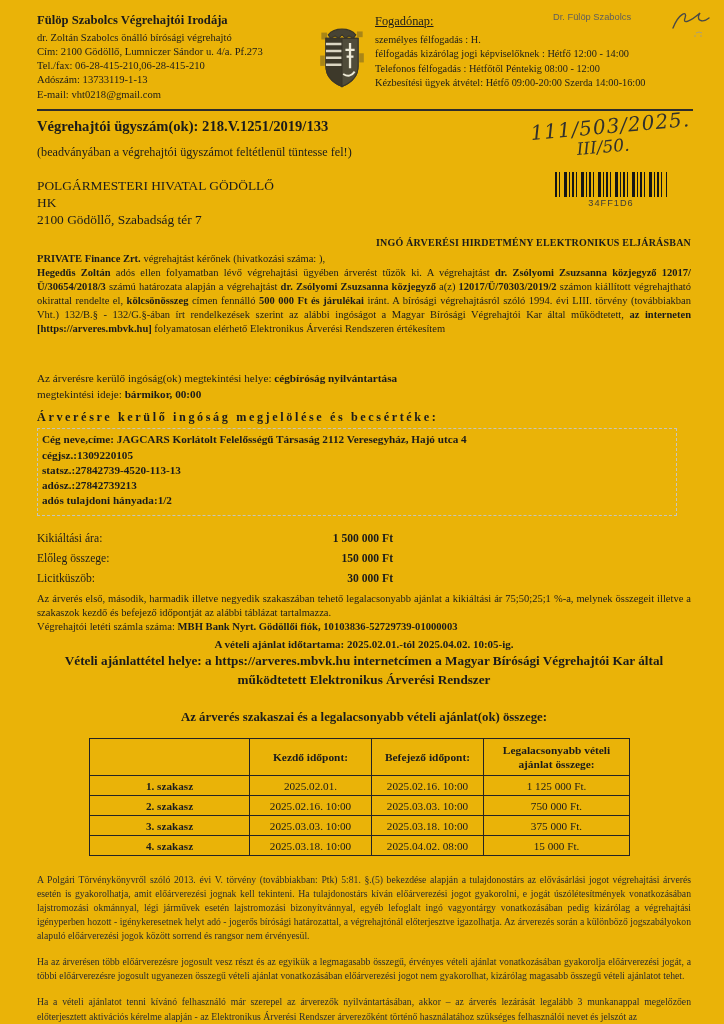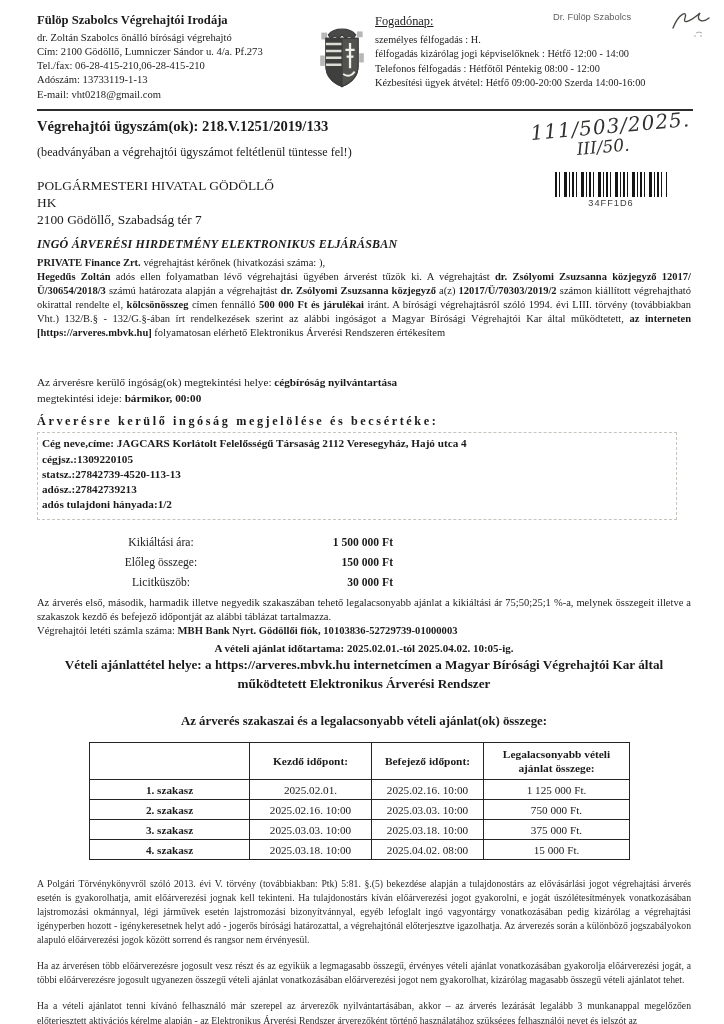--- a/index.html
+++ b/index.html
@@ -1,20 +1,20 @@
 <!DOCTYPE html>
 <html lang="hu"><head>
 <meta charset="utf-8">
 <style>
   html,body{margin:0;padding:0;background:#888;}
   .page{
     position:relative;
     width:724px;height:1024px;
     margin:0 auto;
-    background:#ffffff;
+    background:#eab308;
     color:#1b1b1b;
     font-family:"Liberation Serif", serif;
     box-sizing:border-box;
     padding:12px 33px 0 37px;
     overflow:hidden;
   }
   
   .header{display:flex;align-items:flex-start;}
   .office{width:268px;font-size:10.6px;line-height:1.34;}
   .office-name{font-weight:bold;font-size:12.6px;margin-bottom:2px;}
@@ -34,33 +34,33 @@
   .hw1{font-size:20px;letter-spacing:1px;white-space:nowrap;}
   .hw2{font-size:17px;margin:-2px 18px 0 0;}
   .barcode{margin-top:16px;display:inline-block;}
   .barcode-bars{
     height:25px;width:112px;margin:0 auto;
     background:
       repeating-linear-gradient(90deg,#161616 0 2px,transparent 2px 4px,#161616 4px 5px,transparent 5px 9px,#161616 9px 12px,transparent 12px 14px,#161616 14px 15px,transparent 15px 17px);
   }
   .barcode-label{font-family:"Liberation Sans",sans-serif;font-size:9.2px;color:#3a3a3a;letter-spacing:1px;margin-top:1px;text-align:center;}
   
-  .doc-title{text-align:left;font-weight:bold;font-size:12px;margin-top:9px;letter-spacing:.2px;font-style:italic;}
+  .doc-title{text-align:right;font-weight:bold;font-size:10px;margin-top:9px;letter-spacing:.2px;}
   .intro{font-size:10.5px;line-height:1.32;text-align:justify;margin-top:4px;}
   .big-gap{height:36px;}
   .viewing{font-size:11.2px;line-height:1.38;}
   .item-heading{font-weight:bold;font-size:12.2px;letter-spacing:2.6px;margin-top:8px;}
   .item-box{
     margin-top:3px;border:1px dashed #c5c5bd;
     padding:3px 6px 6px 4px;width:640px;box-sizing:border-box;
     font-weight:bold;font-size:11.2px;line-height:1.36;
   }
   .prices{margin-top:13px;}
   .price-row{display:flex;font-size:11.6px;line-height:1.75;}
-  .price-label{flex:0 0 248px;text-align:center;}
+  .price-label{flex:0 0 248px;}
   .price-value{flex:0 0 108px;text-align:right;font-weight:bold;}
   .stages-note{font-size:10.5px;line-height:1.32;text-align:justify;margin-top:3px;}
   .account-line{font-size:10.6px;margin-top:1px;}
   .center-bold-sm{text-align:center;font-weight:bold;font-size:11px;margin-top:6px;}
   .center-bold-lg{text-align:center;font-weight:bold;font-size:13.2px;line-height:1.4;margin:2px auto 0;width:96%;}
   .table-title{text-align:center;font-weight:bold;font-size:12.8px;margin-top:21px;}
   
   table.stages{border-collapse:collapse;margin:13px 0 0 52px;width:508px;table-layout:fixed;}
   table.stages th,table.stages td{border:1.6px solid #242424;text-align:center;padding:1px 4px;}
   table.stages th{font-size:11.4px;font-weight:bold;line-height:1.25;height:34px;}

